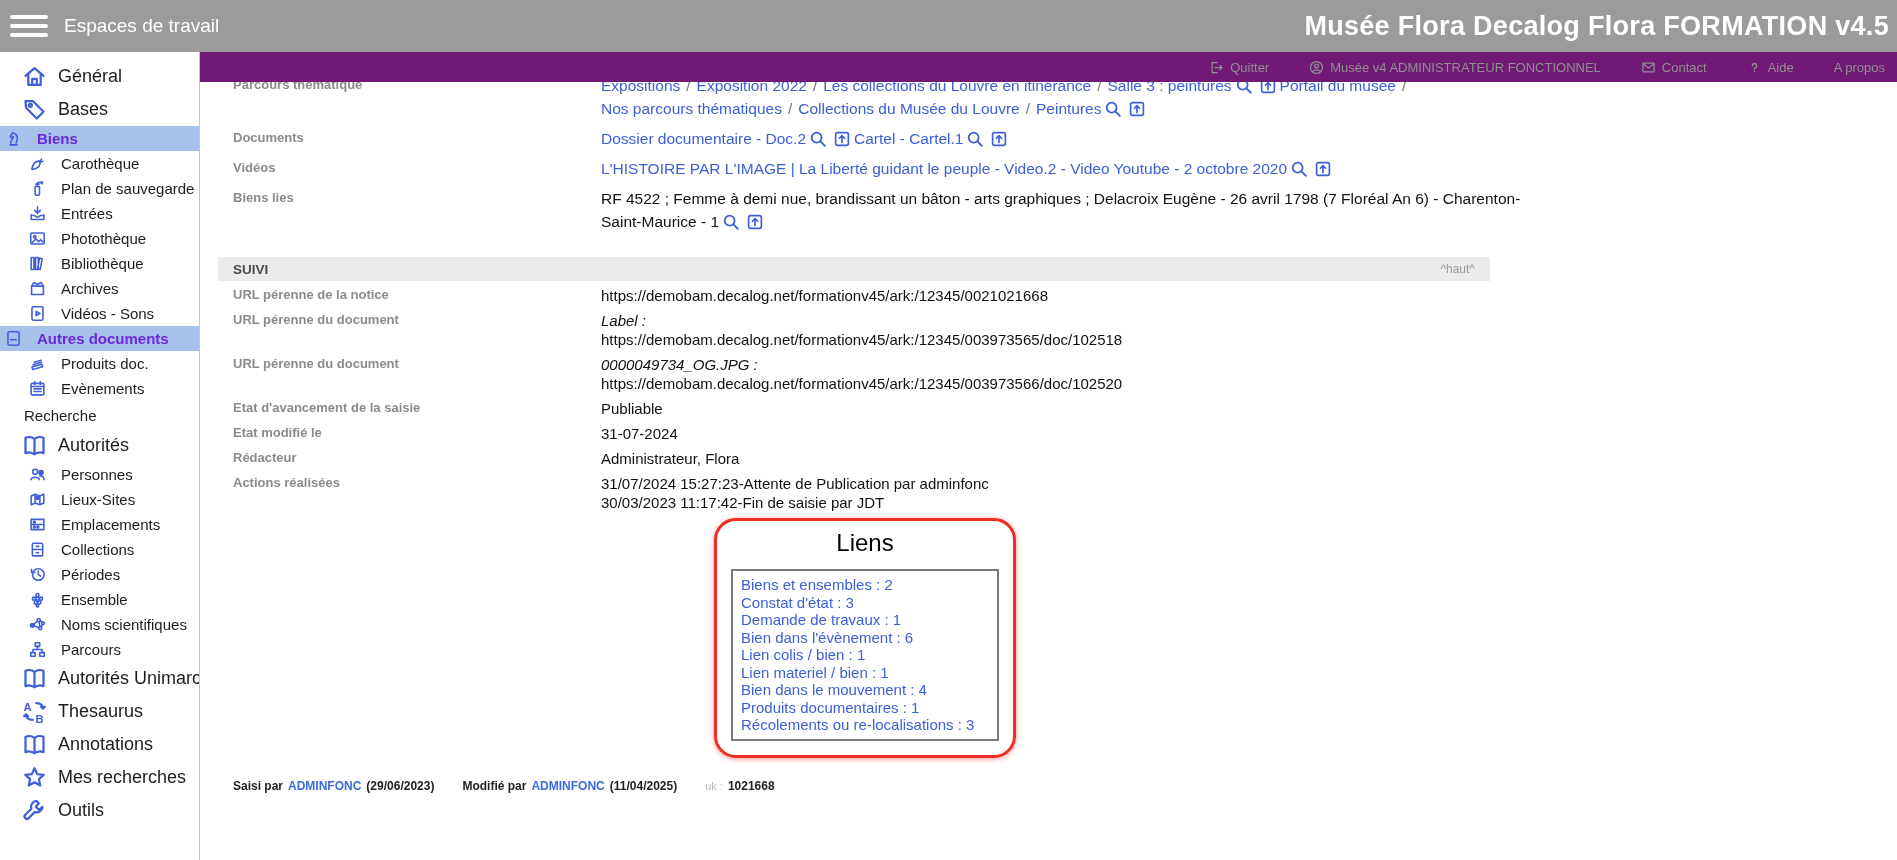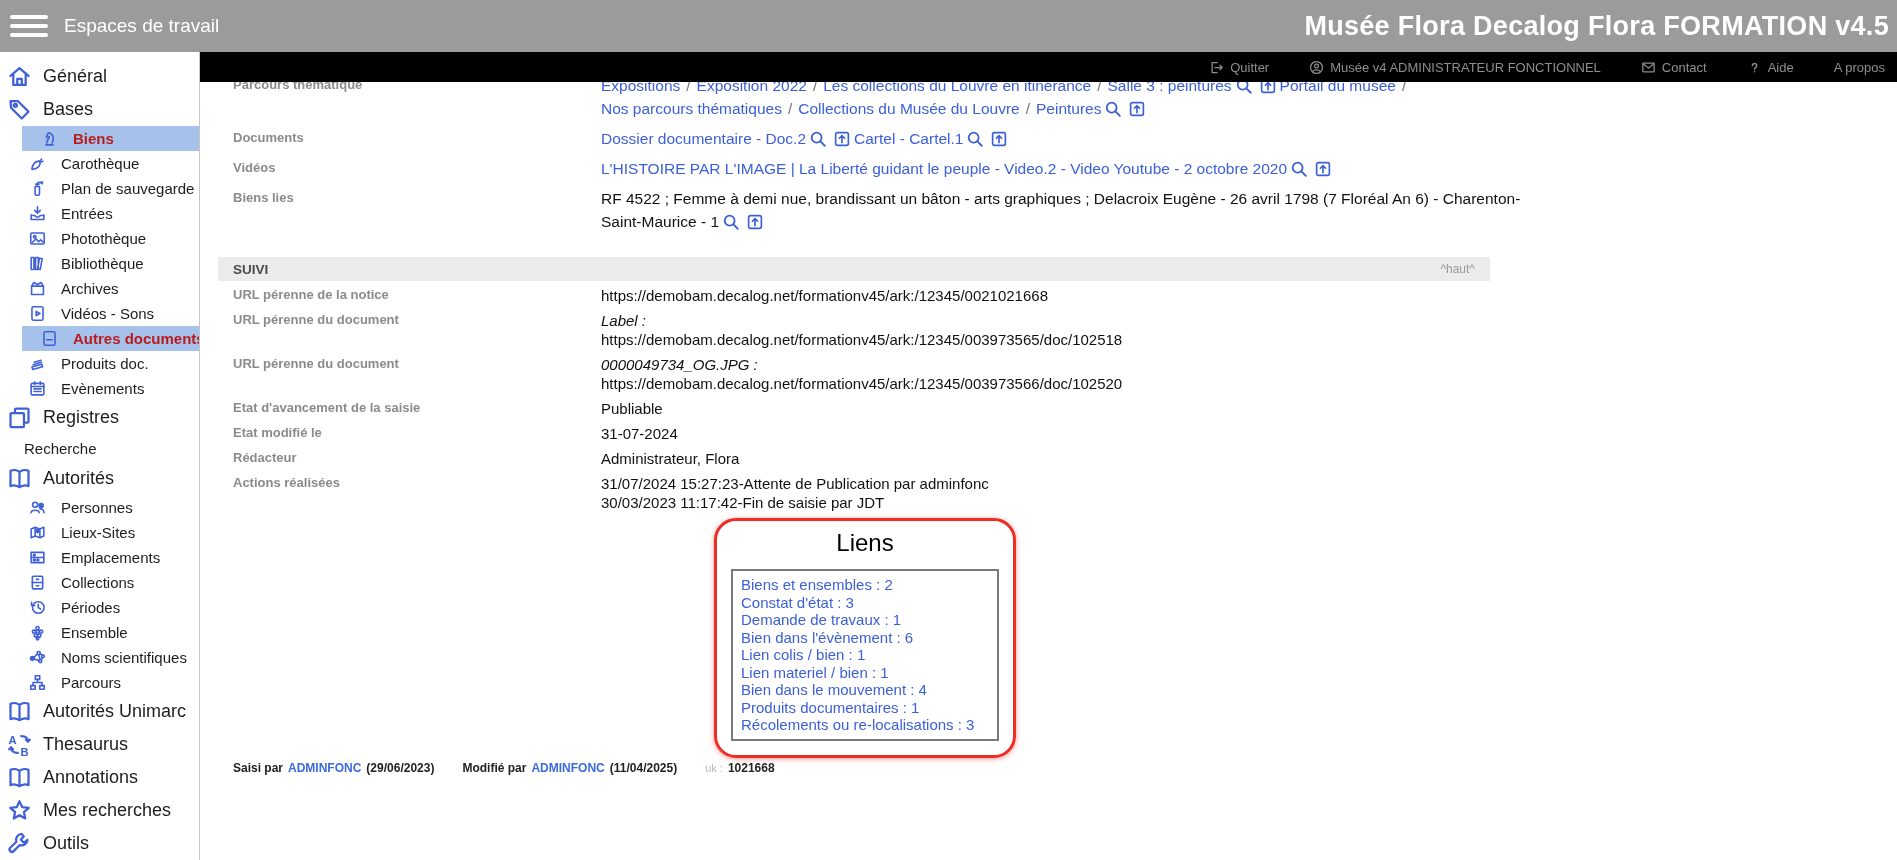--- a/index.html
+++ b/index.html
@@ -6,29 +6,29 @@
   body{width:1897px;height:860px;overflow:hidden;background:#fff;
        font-family:"Liberation Sans","DejaVu Sans",sans-serif;color:#111}
   .topbar{height:52px;background:#9b9b9b;display:flex;align-items:center;color:#fff}
   .burger{width:38px;margin-left:10px;cursor:pointer}
   .burger span{display:block;height:4.5px;border-radius:2.5px;background:#fff;margin:4.5px 0}
   .ws{font-size:19px;margin-left:16px}
   .apptitle{margin-left:auto;margin-right:8px;font-size:27px;font-weight:700;letter-spacing:.3px}
   .bodywrap{display:flex;height:808px}
   .sidebar{width:200px;flex:none;border-right:1px solid #c6c6c6;padding-top:8px;box-sizing:border-box;overflow:hidden;background:#fff}
   .side-item{display:flex;align-items:center;cursor:pointer;white-space:nowrap}
-  .side-item.l1{height:33px;font-size:18px;color:#1d1d1d;padding-left:6px}
+  .side-item.l1{height:33px;font-size:18px;color:#1d1d1d;padding-left:21px}
   .side-item.l1 .si{width:27px;height:27px;margin-right:10px;flex:none;color:#4060d8}
   .side-item.l2{height:25px;font-size:15px;color:#1d1d1d;padding-left:28px}
   .side-item.l2 .si{width:19px;height:19px;margin-right:14px;flex:none;color:#4060d8}
   .side-item.plain{height:28px;font-size:15px;color:#1d1d1d;padding-left:24px}
-  .side-item.l2.active{margin-left:22px;padding-left:18px;background:#a6c1ea;color:#b91c1c;font-weight:700}
+  .side-item.l2.active{padding-left:4px;background:#a6c1ea;color:#6d28d9;font-weight:700}
   .si svg{width:100%;height:100%;display:block}
   .content{position:relative;flex:1;overflow:hidden}
-  .toolbar{position:absolute;top:0;left:0;right:0;height:30px;background:#000000;z-index:3;
+  .toolbar{position:absolute;top:0;left:0;right:0;height:30px;background:#701a75;z-index:3;
            display:flex;align-items:center;justify-content:flex-end;gap:40px;padding-right:12px;
            color:#8f8f8f;font-size:13px}
   .tb-item{display:flex;align-items:center;gap:6px;cursor:pointer}
   .tb-item .ti{width:15px;height:15px;color:#8f8f8f}
   .ti svg{width:100%;height:100%;display:block}
   .record{position:absolute;top:0;left:0;right:0;bottom:0;padding:22px 0 0 33px;box-sizing:border-box;z-index:1}
   .frow{display:flex;margin-bottom:7px}
   .flabel{width:368px;flex:none;font-size:13px;font-weight:700;color:#8b8b8b;padding-top:3px}
   .fvalue{font-size:15.5px;line-height:23px;max-width:938px;color:#111}
   .svalue{font-size:15px;line-height:19px;max-width:938px;color:#111}
@@ -41,21 +41,21 @@
   .ic svg{width:100%;height:100%;display:block}
   .suivi-bar{margin:24px 0 5px -15px;width:1272px;height:24px;background:#ebebeb;
              display:flex;align-items:center;box-sizing:border-box;padding:0 15px}
   .suivi-title{font-size:13.5px;font-weight:700;color:#4a4a4a}
   .haut{margin-left:auto;font-size:12px;color:#9a9a9a;cursor:pointer}
   .liens{margin-left:481px;width:302px;border:3px solid #ee2e24;border-radius:22px;
          box-shadow:0 1px 5px rgba(238,46,36,.5);box-sizing:border-box;background:#fff}
   .liens-title{text-align:center;font-size:24px;color:#000;margin-top:8px}
   .liens-list{margin:12px 14px 14px;border:2px solid #7a7a7a;padding:5px 8px}
   .liens-item{font-size:15px;line-height:17.5px;color:#3c5fd8;cursor:pointer;white-space:nowrap}
-  .footer{margin-top:3px;font-size:12px;font-weight:700;color:#222;display:flex;gap:28px;align-items:center}
+  .footer{margin-top:21px;font-size:12px;font-weight:700;color:#222;display:flex;gap:28px;align-items:center}
   .fgrp{display:flex;gap:5px;align-items:center}
   .fuser{color:#3c6ae0;cursor:pointer}
   .fmuted{color:#b9b9b9;font-weight:400;font-size:11px}
 </style>
 </head>
 <body>
 
 <div class="topbar">
   <div class="burger">
       <span></span>
@@ -171,29 +171,20 @@
       </div>
       <div class="side-item l2">
         <span class="si">
           <svg viewBox="0 0 24 24" fill="none" stroke="currentColor" stroke-width="2" stroke-linecap="round" stroke-linejoin="round">
             <rect x="4" y="5.5" width="16" height="14.5" rx="1.5"></rect>
             <path d="M4 9.5 H20 M8.5 3.5 V7 M15.5 3.5 V7 M7.5 12.5 H9.5 M11 12.5 H13 M14.5 12.5 H16.5 M7.5 15.8 H9.5 M11 15.8 H13 M14.5 15.8 H16.5"></path>
           </svg>
         </span>
         <span>Evènements</span>
       </div>
-      <div class="side-item l1">
-        <span class="si">
-          <svg viewBox="0 0 24 24" fill="none" stroke="currentColor" stroke-width="2" stroke-linecap="round" stroke-linejoin="round">
-            <rect x="8" y="4" width="12" height="12.5" rx="1"></rect>
-            <rect x="4" y="8" width="12" height="12.5" rx="1" fill="#fff"></rect>
-          </svg>
-        </span>
-        <span>Registres</span>
-      </div>
       <div class="side-item plain">
         <span>Recherche</span>
       </div>
       <div class="side-item l1">
         <span class="si">
           <svg viewBox="0 0 24 24" fill="none" stroke="currentColor" stroke-width="2" stroke-linecap="round" stroke-linejoin="round">
             <path d="M12 6.2 C10 4.3 6.3 4.2 4 5.2 V18.8 C6.3 17.8 10 18 12 19.8 C14 18 17.7 17.8 20 18.8 V5.2 C17.7 4.2 14 4.3 12 6.2 Z M12 6.2 V19.8"></path>
           </svg>
         </span>
         <span>Autorités</span>

